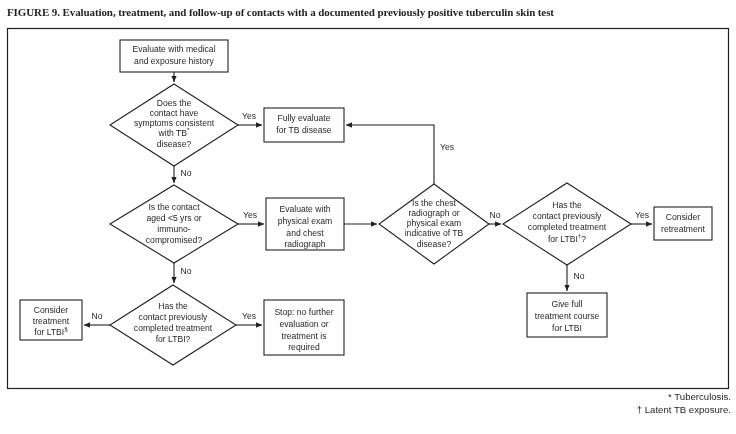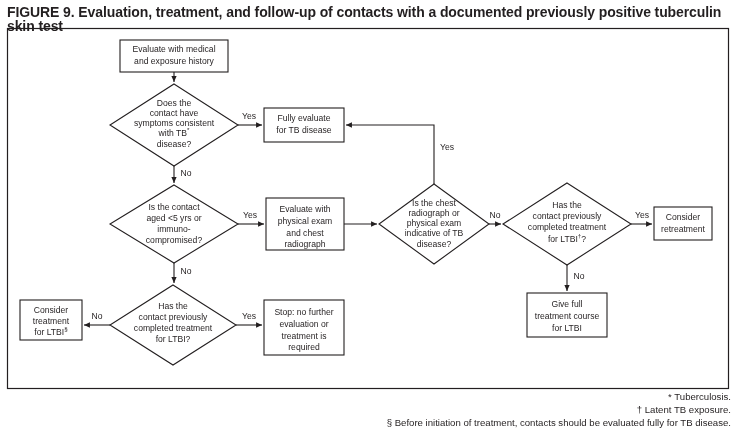--- a/index.html
+++ b/index.html
@@ -19,25 +19,26 @@
     position: absolute;
     left: 0; top: 0;
     width: 736px;
     height: 434px;
   }
   .figure-title {
     position: absolute;
     left: 7px;
     top: 5px;
     width: 724px;
-    font-size: 14px;
+    font-size: 11px;
     font-weight: bold;
     letter-spacing: -0.1px;
     line-height: 14px;
     color: #231f20;
+    font-family: Liberation Serif, serif;
   }
   #chart-svg {
     position: absolute;
     left: 0;
     top: 0;
   }
   .footnotes {
     position: absolute;
     left: 7px;
     top: 391px;
@@ -243,19 +244,15 @@
 
   <div class="footnotes">
     <div class="footnote-line">
       <span class="fn-mark">*</span>
       <span>Tuberculosis.</span>
     </div>
     <div class="footnote-line">
       <span class="fn-mark">†</span>
       <span>Latent TB exposure.</span>
     </div>
-    <div class="footnote-line">
-      <span class="fn-mark">§</span>
-      <span>Before initiation of treatment, contacts should be evaluated fully for TB disease.</span>
-    </div>
   </div>
 
 </div>
 
 </body></html>

